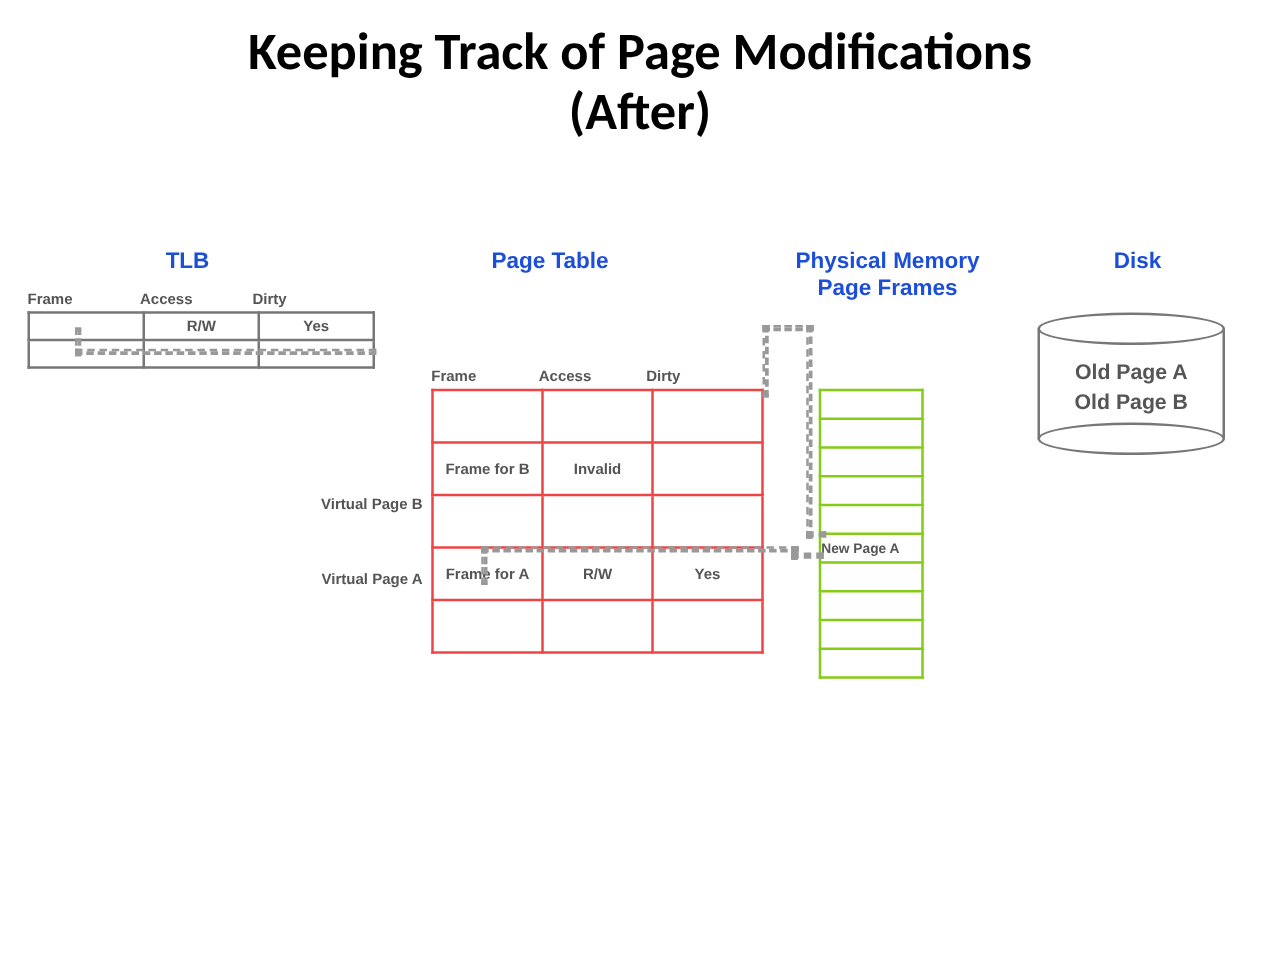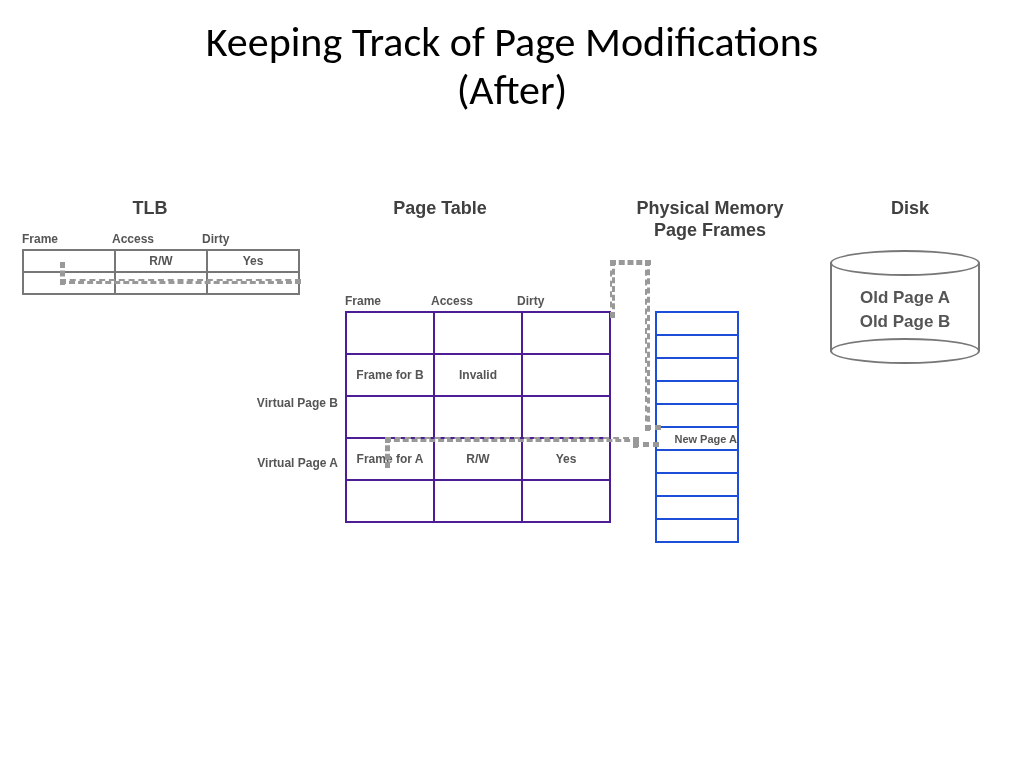--- a/index.html
+++ b/index.html
@@ -16,29 +16,29 @@
     width: 1024px;
     height: 768px;
   }
   .title {
     position: absolute;
     top: 18px;
     left: 0;
     width: 1024px;
     text-align: center;
     font-size: 42px;
-    font-weight: 400;
+    font-weight: 700;
     line-height: 1.15;
   }
   .section-label {
     position: absolute;
     font-size: 18px;
     font-weight: 700;
     font-family: Arial, sans-serif;
-    color: #404040;
+    color: #1d4ed8;
     text-align: center;
   }
   .small-label {
     position: absolute;
     font-size: 12px;
     font-weight: 700;
     font-family: Arial, sans-serif;
     color: #555;
     text-align: left;
   }
@@ -70,46 +70,46 @@
     padding: 0;
   }
   
   .page-table {
     position: absolute;
     left: 345px;
     top: 311px;
     border-collapse: collapse;
   }
   .page-table td {
-    border: 2px solid #4c1d95;
+    border: 2px solid #ef4444;
     width: 86px;
     height: 40px;
     font-size: 12px;
     font-weight: 700;
     font-family: Arial, sans-serif;
     color: #555;
     text-align: center;
     padding: 0;
   }
   
   .frames {
     position: absolute;
     left: 655px;
     top: 311px;
     border-collapse: collapse;
   }
   .frames td {
-    border: 2px solid #1d4ed8;
+    border: 2px solid #84cc16;
     width: 80px;
     height: 21px;
     font-size: 11px;
     font-weight: 700;
     font-family: Arial, sans-serif;
     color: #555;
-    text-align: right;
+    text-align: left;
     padding: 0;
   }
   
   .disk {
     position: absolute;
     left: 830px;
     top: 250px;
     width: 150px;
     height: 115px;
   }

